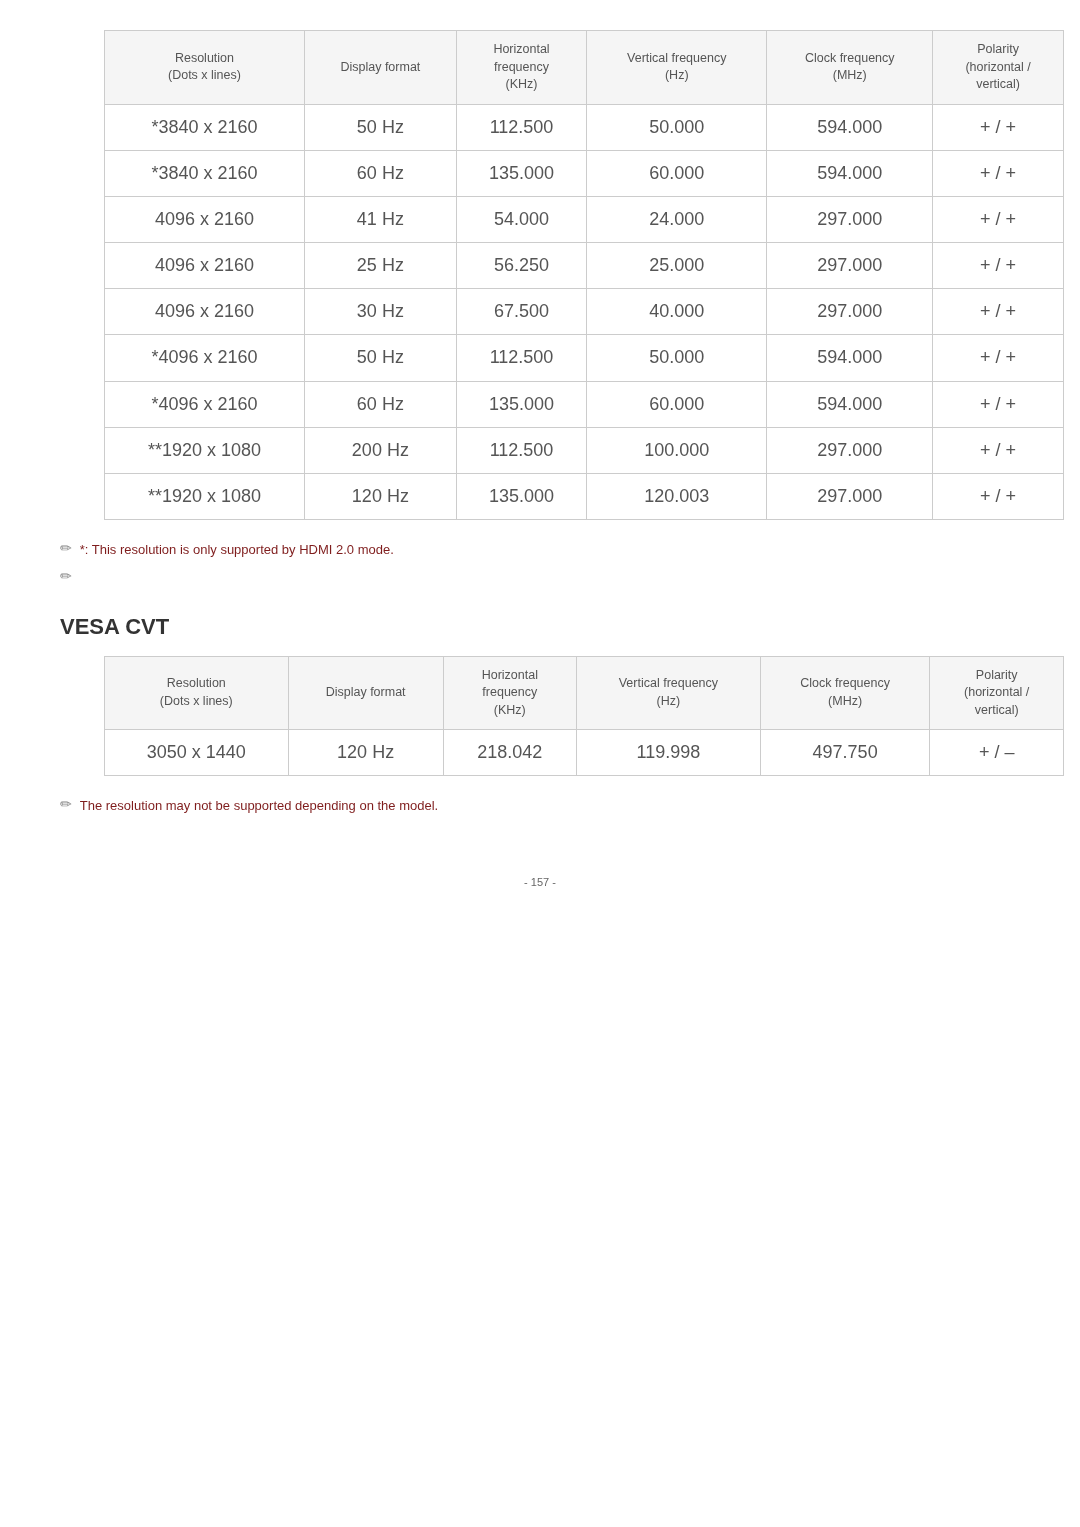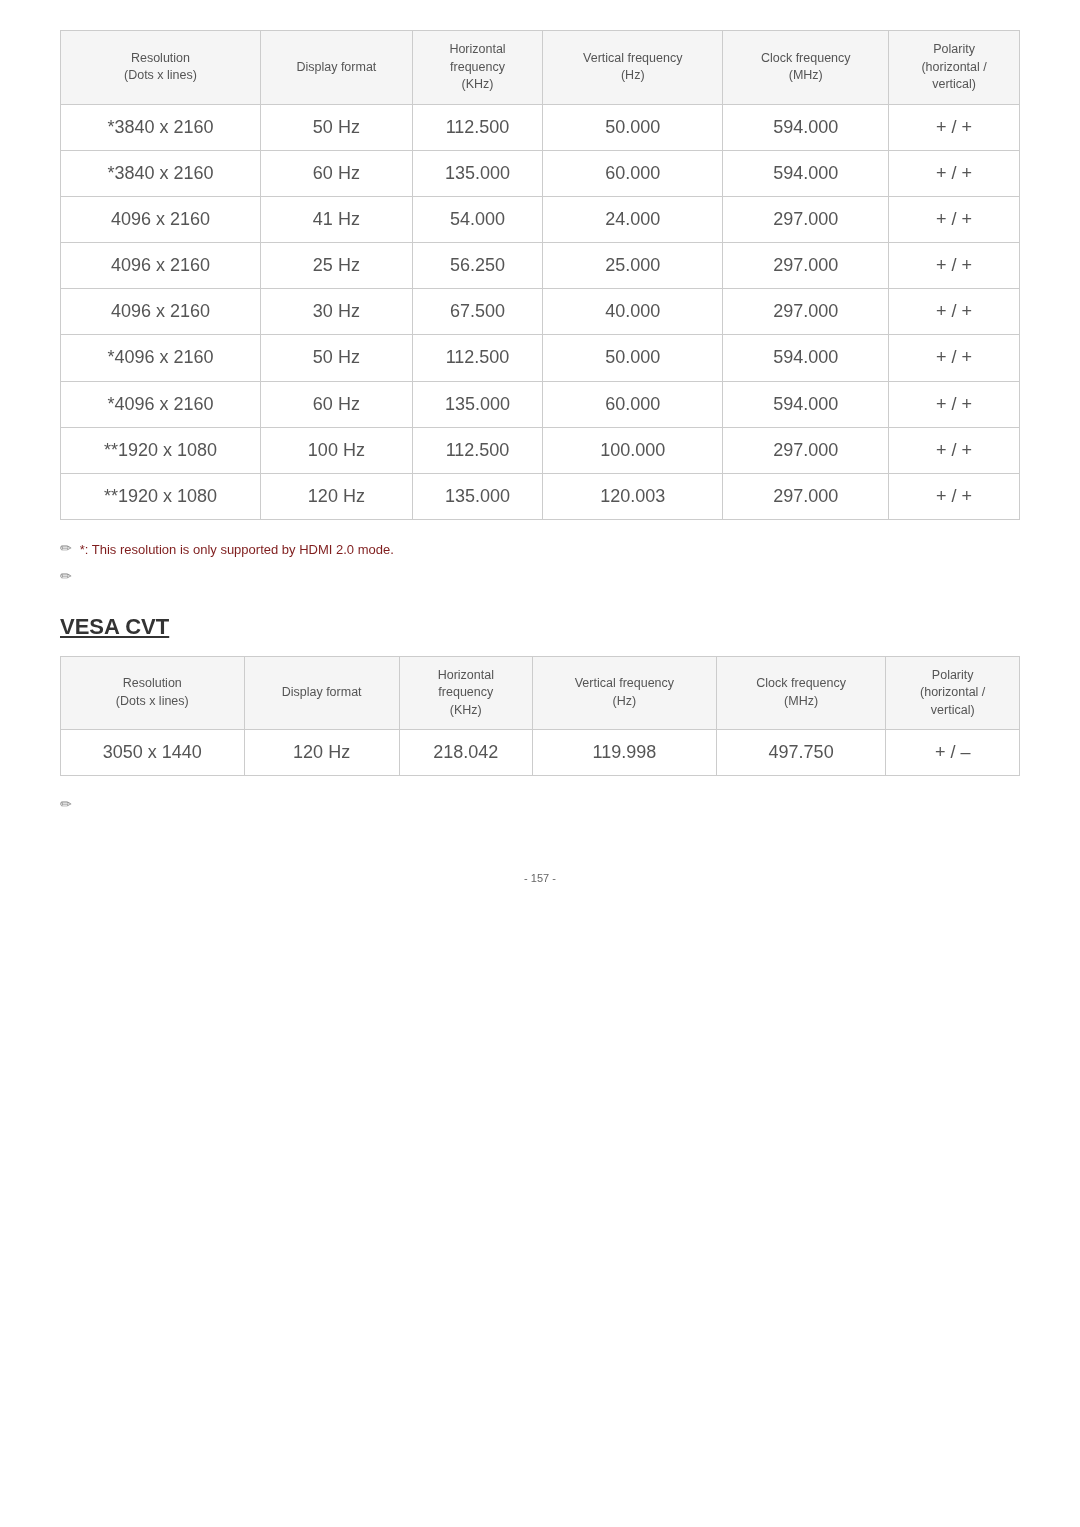--- a/index.html
+++ b/index.html
@@ -11,20 +11,21 @@
       padding: 30px 60px;
       width: 1080px;
       min-height: 1527px;
     }
 
     table {
       width: 100%;
       border-collapse: collapse;
       margin-bottom: 20px;
       border: 1px solid #ccc;
+      margin-left: 44px;
     }
     th, td {
       border: 1px solid #ccc;
       padding: 10px 12px;
       text-align: center;
       vertical-align: middle;
       line-height: 1.4;
     }
     th {
       background: #f5f5f5;
@@ -56,21 +57,20 @@
       color: #7f1d1d;
       font-size: 13px;
       line-height: 1.5;
     }
 
     .section-title {
       font-size: 22px;
       font-weight: bold;
       color: #333;
       margin: 30px 0 16px 0;
-      text-decoration: underline;
     }
 
     .page-number {
       text-align: center;
       color: #666;
       font-size: 11px;
       margin-top: 60px;
     }
   </style>
 </head>
@@ -139,21 +139,21 @@
       <tr>
         <td>*4096 x 2160</td>
         <td>60 Hz</td>
         <td>135.000</td>
         <td>60.000</td>
         <td>594.000</td>
         <td>+ / +</td>
       </tr>
       <tr>
         <td>**1920 x 1080</td>
-        <td>100 Hz</td>
+        <td>200 Hz</td>
         <td>112.500</td>
         <td>100.000</td>
         <td>297.000</td>
         <td>+ / +</td>
       </tr>
       <tr>
         <td>**1920 x 1080</td>
         <td>120 Hz</td>
         <td>135.000</td>
         <td>120.003</td>
@@ -194,16 +194,17 @@
         <td>119.998</td>
         <td>497.750</td>
         <td>+ / –</td>
       </tr>
     </tbody>
 </table>
 
 <div class="notes" id="vesa-notes">
 <div class="note-row">
     <span class="note-icon">✏</span>
+    <span class="note-text">The resolution may not be supported depending on the model.</span>
   </div>
   </div>
 
 <div class="page-number">- 157 -</div>
 
 </body></html>

